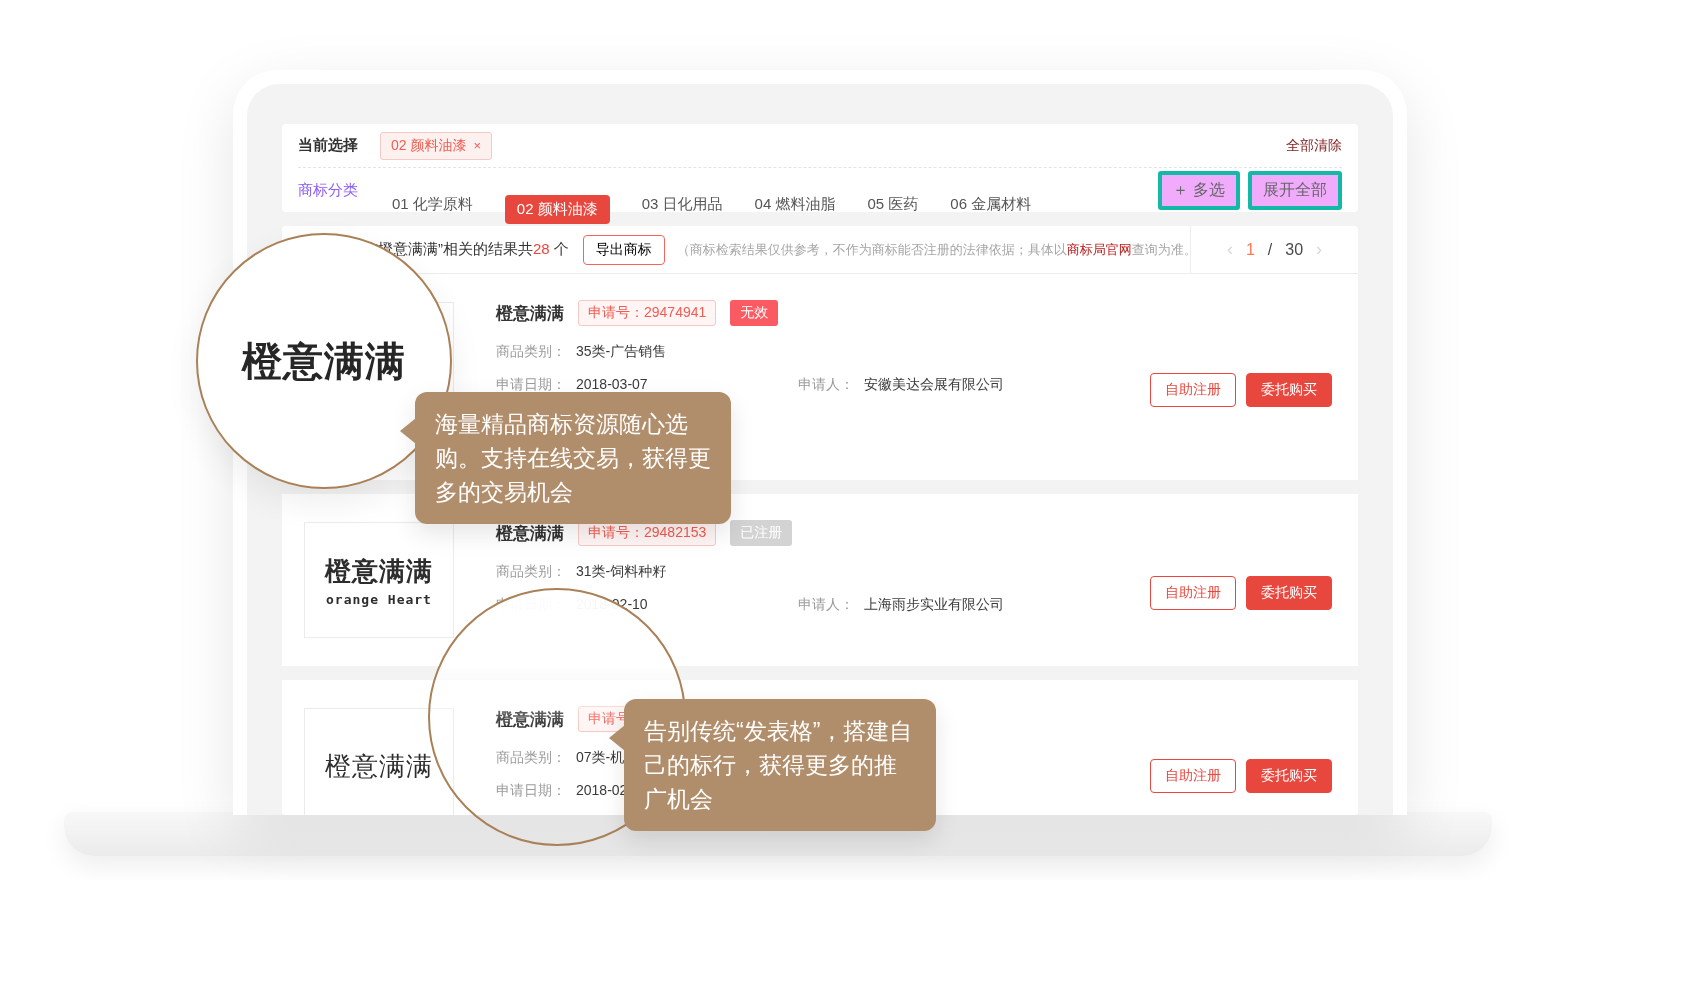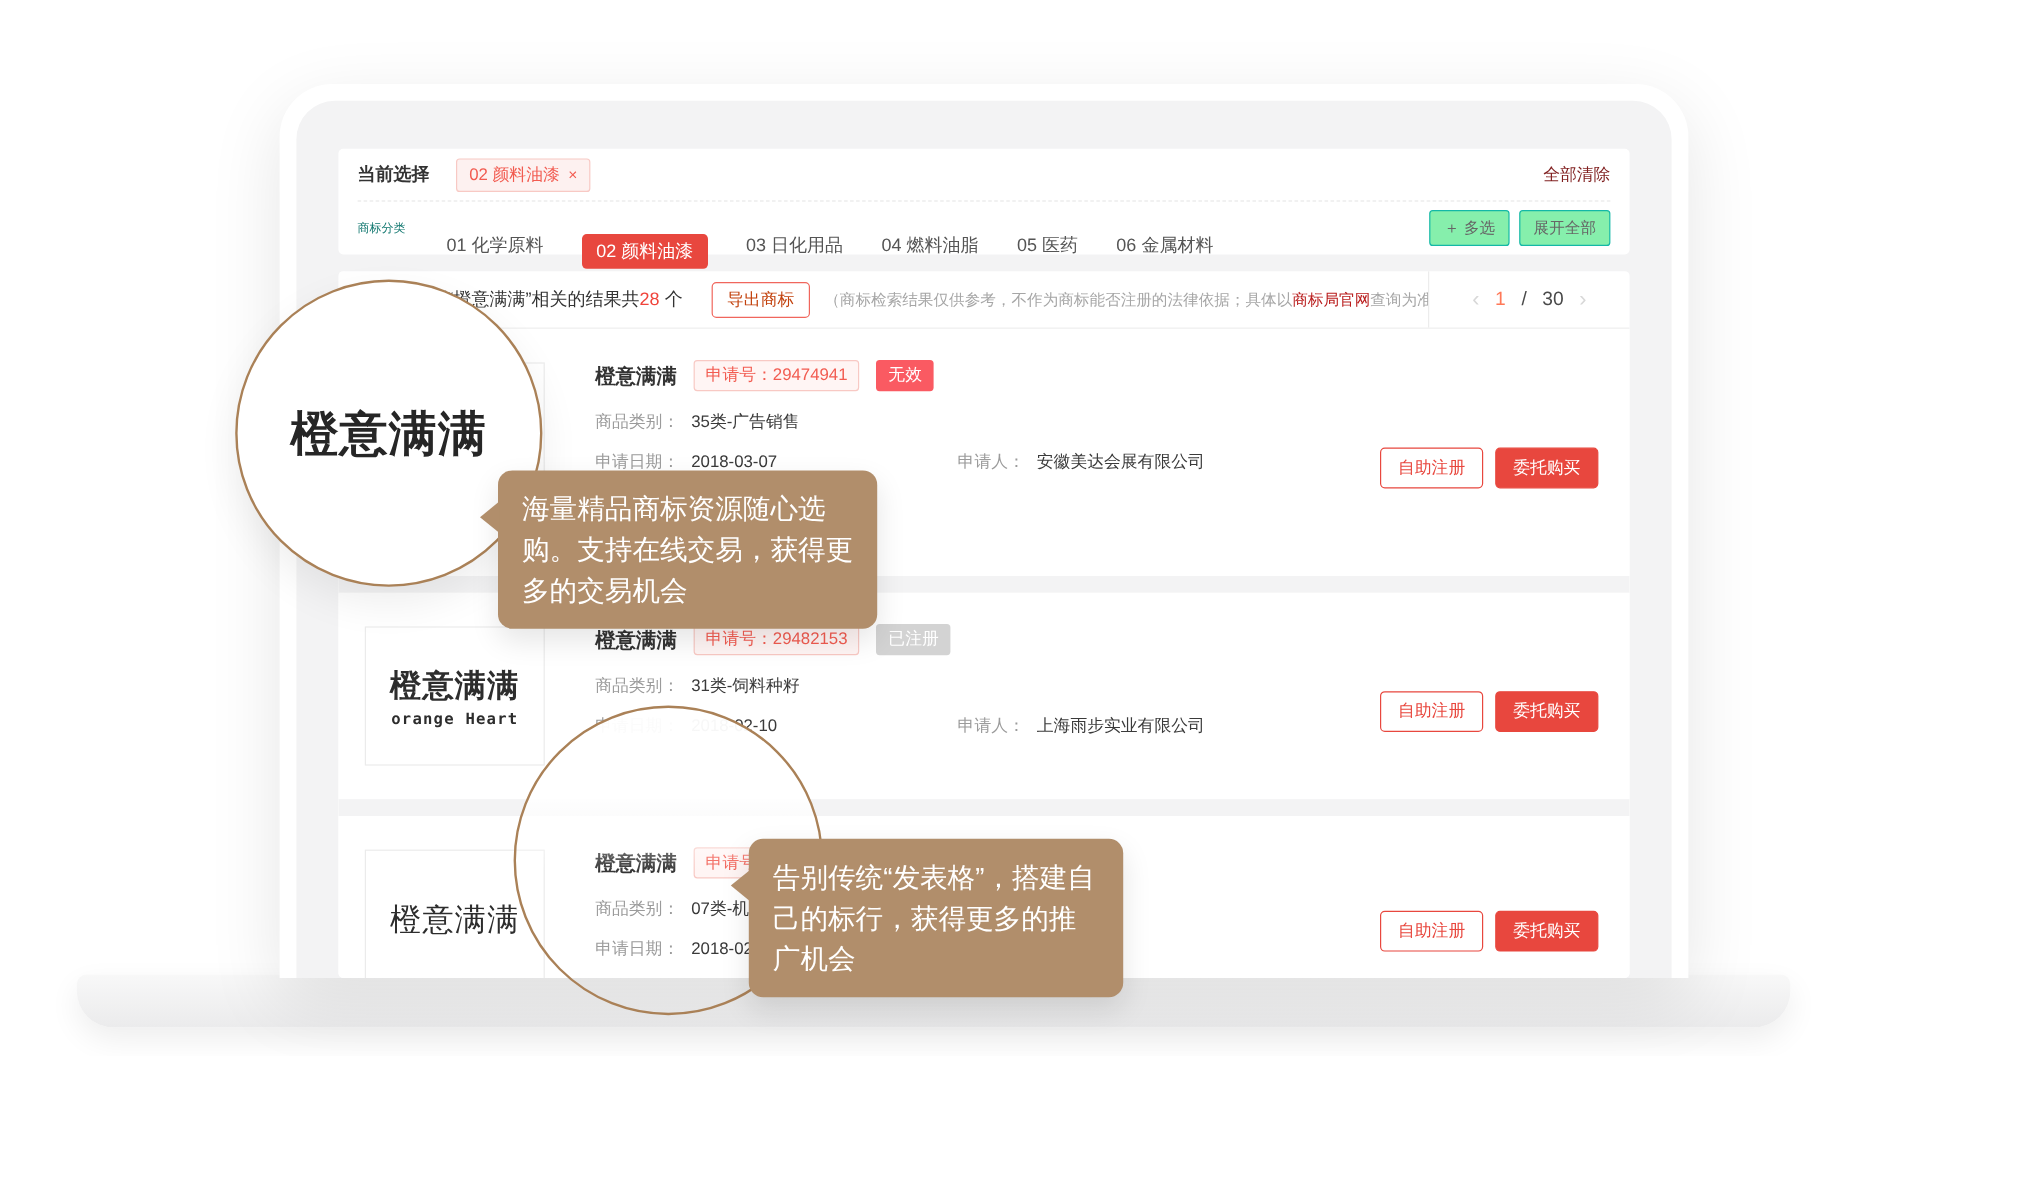--- a/index.html
+++ b/index.html
@@ -20,35 +20,35 @@
 
   
   .filter-card { height:88px; padding:0 16px; flex:none; }
   .filter-row { height:44px; display:flex; align-items:center; }
   .filter-row.first { border-bottom:1px dashed #e4e4e4; }
   .cur-label { font-size:15px; font-weight:bold; color:#333; margin-right:22px; }
   .sel-tag { display:inline-flex; align-items:center; gap:7px; background:#fdf1f0; border:1px solid #f8c9c4;
     color:#f25c51; font-size:14px; padding:4px 10px; border-radius:3px; cursor:pointer; }
   .sel-tag .x { font-size:13px; }
   .clear-all { margin-left:auto; color:#7f1d1d; font-size:14px; cursor:pointer; }
-  .cat-label { font-size:10px; color:#0f766e; margin-right:34px; }
+  .cat-label { font-size:15px; color:#8b5cf6; margin-right:34px; }
   .cat-list { display:flex; align-items:flex-start; gap:32px;margin-top:39px; }
   .cat-item { font-size:15px; color:#555; cursor:pointer; white-space:nowrap; }
   .cat-item.selected { background:#e8473e; color:#fff; padding:5px 12px; border-radius:4px; }
   .filter-actions { margin-left:auto; display:flex; gap:8px; }
-  .ghost-btn { border:1px solid #14b8a6; color:#666; background:#86efac; font-size:13px; padding:5px 11px;
+  .ghost-btn { border:4px solid #14b8a6; color:#666; background:#f0abfc; font-size:16px; padding:5px 11px;
     border-radius:3px; cursor:pointer; white-space:nowrap; }
 
   
   .results-card { margin-top:14px; flex:1; display:flex; flex-direction:column; overflow:hidden; }
   .results-header { height:48px; flex:none; display:flex; align-items:center; border-bottom:1px solid #ececec; }
   .rh-left { flex:1; display:flex; align-items:center; padding-left:16px; min-width:0; }
   .summary { font-size:15px; color:#333; white-space:nowrap; }
   .summary .count { color:#f0443b; }
-  .export-btn { margin-left:24px; border:1px solid #f0665c; color:#c2410c; background:#fff; font-size:14px;
+  .export-btn { margin-left:14px; border:1px solid #f0665c; color:#000000; background:#fff; font-size:14px;
     padding:5px 12px; border-radius:4px; cursor:pointer; white-space:nowrap; }
   .disclaimer { margin-left:12px; font-size:13px; color:#a6a6a6; white-space:nowrap; overflow:hidden; }
   .disclaimer .link { color:#b91c1c; cursor:pointer; }
   .pager { width:168px; flex:none; height:100%; border-left:1px solid #ececec; display:flex;
     align-items:center; justify-content:center; gap:13px; font-size:16px; }
   .pager .chev { color:#d8d8d8; font-size:18px; cursor:pointer; }
   .pager .cur { color:#ff7958; }
   .pager .sep, .pager .total { color:#4a4a4a; }
 
   .row-gap { height:14px; background:#f3f3f4; flex:none; }

